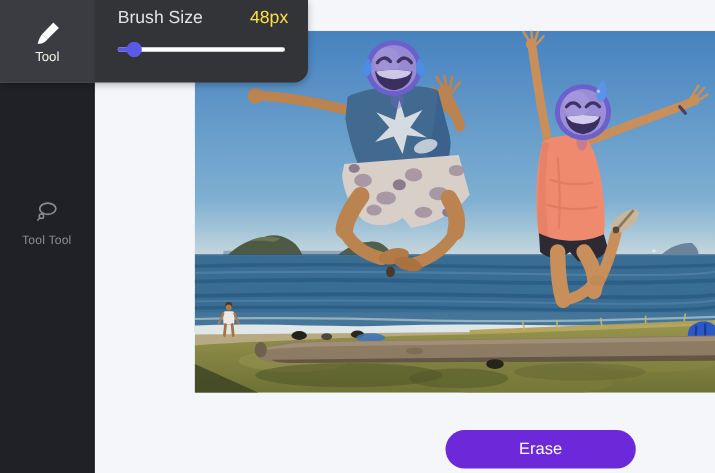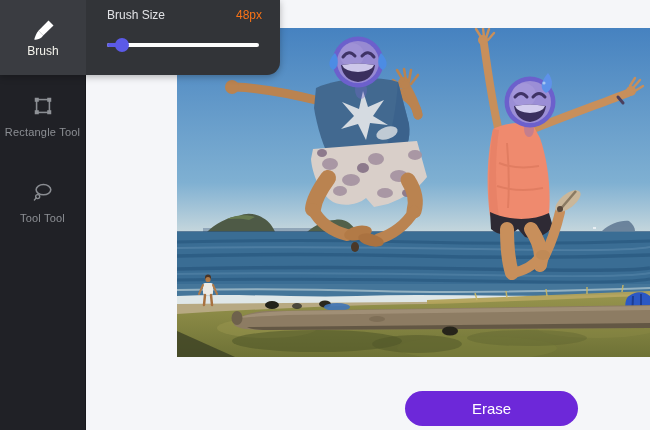--- a/index.html
+++ b/index.html
@@ -12,52 +12,40 @@
   .tool-item { position:absolute; left:0; width:100%; text-align:center; cursor:pointer; }
   .tool-item .tool-label { display:block; margin-top:5px; font-size:11px; color:#8c8f94; letter-spacing:.2px; white-space:nowrap; }
   .tool-rect { top:20px; }
   .tool-lasso { top:106px; }
   .tool-icon { display:inline-block; width:22px; height:22px; }
 
   
   .top-panel { position:absolute; left:0; top:0; width:280px; height:75px; background:#323438; border-radius:0 0 13px 0; z-index:5; box-shadow:0 2px 7px rgba(0,0,0,.28); }
   .brush-cell { position:absolute; left:0; top:0; width:86px; height:75px; background:#3a3c41; display:flex; flex-direction:column; align-items:center; justify-content:center; cursor:pointer; }
   .brush-cell .tool-label { color:#f4f3ec; font-size:12px; margin-top:4px; }
-  .bs-label { position:absolute; left:107px; top:8px; font-size:12px; color:#e2e3e6; }
-  .bs-value { position:absolute; right:18px; top:8px; font-size:12px; color:#f97316; }
+  .bs-label { position:absolute; left:107px; top:8px; font-size:16px; color:#e2e3e6; }
+  .bs-value { position:absolute; right:18px; top:8px; font-size:16px; color:#fde047; }
   .slider { position:absolute; left:107px; top:38px; width:152px; height:14px; cursor:pointer; }
   .slider-track { position:absolute; left:0; top:5px; width:100%; height:4px; background:#fdfdfd; border-radius:2px; }
   .slider-fill { position:absolute; left:0; top:5px; height:4px; background:#5b5ae8; border-radius:2px; }
   .slider-thumb { position:absolute; top:0; width:14px; height:14px; border-radius:50%; background:#5b5ae8; }
 
   
   .photo { position:absolute; left:177px; top:28px; width:473px; height:329px; z-index:1; cursor:crosshair; }
   .photo svg { display:block; width:473px; height:329px; }
 
   
   .erase-btn { position:absolute; left:405px; top:391px; width:173px; height:35px; border:none; border-radius:17.5px; background:#6d28d9; color:#fff; font-size:15px; font-family:"Liberation Sans", sans-serif; cursor:pointer; z-index:6; }
 </style>
 </head>
 <body>
 
 <div class="app">
 
   <div class="sidebar">
-    <div class="tool-item tool-rect">
-      <span class="tool-icon">
-        <svg viewBox="0 0 24 24" width="22" height="22">
-          <rect x="5" y="5" width="14" height="14" fill="none" stroke="#8a8d92" stroke-width="1.7"></rect>
-          <rect x="3" y="3" width="4.4" height="4.4" fill="#8f9297"></rect>
-          <rect x="16.6" y="3" width="4.4" height="4.4" fill="#8f9297"></rect>
-          <rect x="3" y="16.6" width="4.4" height="4.4" fill="#8f9297"></rect>
-          <rect x="16.6" y="16.6" width="4.4" height="4.4" fill="#8f9297"></rect>
-        </svg>
-      </span>
-      <span class="tool-label">Rectangle Tool</span>
-    </div>
     <div class="tool-item tool-lasso">
       <span class="tool-icon">
         <svg viewBox="0 0 24 24" width="22" height="22">
           <ellipse cx="12.5" cy="9.5" rx="8" ry="5.6" fill="none" stroke="#8a8d92" stroke-width="1.7"></ellipse>
           <circle cx="6.2" cy="17" r="2.2" fill="none" stroke="#8a8d92" stroke-width="1.5"></circle>
           <path d="M6.8,15 L6.2,13.6" stroke="#8a8d92" stroke-width="1.5" fill="none"></path>
           <path d="M4.6,18.6 L2.6,20.8" stroke="#8a8d92" stroke-width="1.5" fill="none" stroke-linecap="round"></path>
         </svg>
       </span>
       <span class="tool-label">Tool Tool</span>
@@ -65,21 +53,21 @@
   </div>
 
   <div class="top-panel">
     <div class="brush-cell">
       <span class="tool-icon">
         <svg viewBox="0 0 24 24" width="24" height="24">
           <path d="M16.5,2.5 L21.5,7.5 L11.2,17.6 L6.4,12.8 Z" fill="#ffffff"></path>
           <path d="M6.4,12.8 L11.2,17.6 C9.4,20.4 5.6,22.4 2.2,21.6 C3.2,18.6 4.2,15.2 6.4,12.8 Z" fill="#ffffff"></path>
         </svg>
       </span>
-      <span class="tool-label">Brush</span>
+      <span class="tool-label">Tool</span>
     </div>
     <span class="bs-label">Brush Size</span>
     <span class="bs-value">48px</span>
     <div class="slider">
       <div class="slider-track"></div>
       <div class="slider-fill" style="width: 10%;"></div>
       <div class="slider-thumb" style="left: calc(10% - 7px);"></div>
     </div>
   </div>
 

